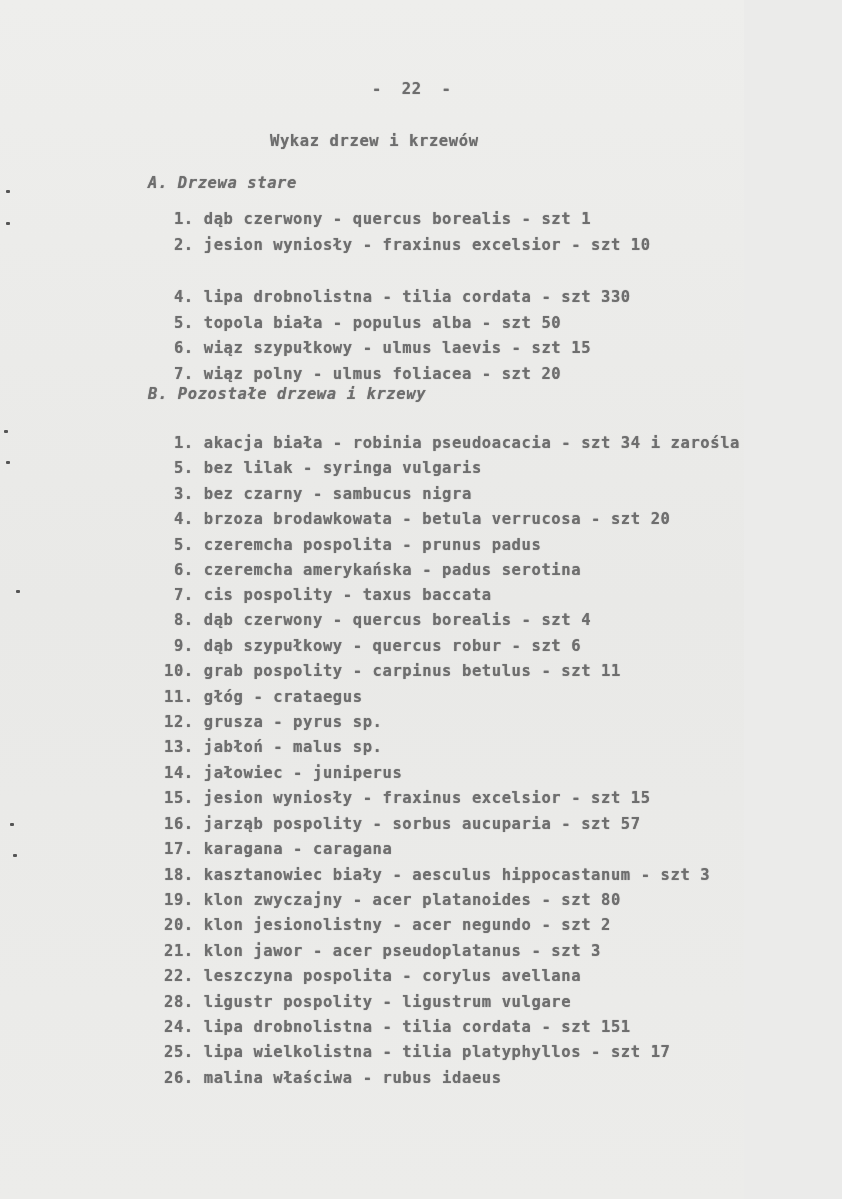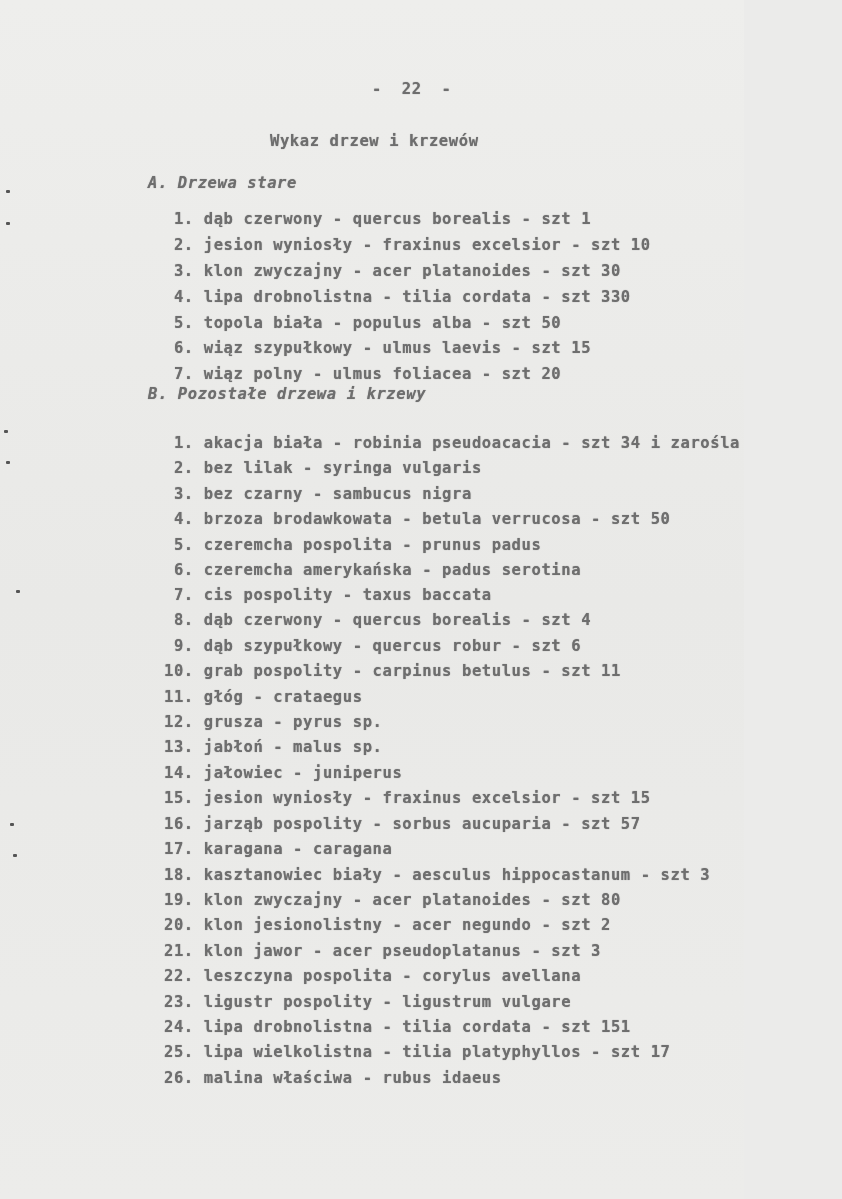--- a/index.html
+++ b/index.html
@@ -36,51 +36,50 @@
 
 <div class="page">
 
   <div class="tw pagenum">-  22  -</div>
   <div class="tw title">Wykaz drzew i krzewów</div>
 
   <div class="tw section" style="top:174px">A. Drzewa stare</div>
 
   <div class="tw item" style="top:210px"> 1. dąb czerwony - quercus borealis - szt 1</div>
   <div class="tw item" style="top:236px"> 2. jesion wyniosły - fraxinus excelsior - szt 10</div>
-  <div class="tw item" style="top:262px"> 3. klon zwyczajny - acer platanoides - szt 30</div>
   <div class="tw item" style="top:288px"> 4. lipa drobnolistna - tilia cordata - szt 330</div>
   <div class="tw item" style="top:314px"> 5. topola biała - populus alba - szt 50</div>
   <div class="tw item" style="top:339px"> 6. wiąz szypułkowy - ulmus laevis - szt 15</div>
   <div class="tw item" style="top:365px"> 7. wiąz polny - ulmus foliacea - szt 20</div>
 
   <div class="tw section" style="top:385px">B. Pozostałe drzewa i krzewy</div>
 
   <div class="tw item" style="top:434px"> 1. akacja biała - robinia pseudoacacia - szt 34 i zarośla</div>
-  <div class="tw item" style="top:459px"> 2. bez lilak - syringa vulgaris</div>
+  <div class="tw item" style="top:459px"> 5. bez lilak - syringa vulgaris</div>
   <div class="tw item" style="top:485px"> 3. bez czarny - sambucus nigra</div>
-  <div class="tw item" style="top:510px"> 4. brzoza brodawkowata - betula verrucosa - szt 50</div>
+  <div class="tw item" style="top:510px"> 4. brzoza brodawkowata - betula verrucosa - szt 20</div>
   <div class="tw item" style="top:536px"> 5. czeremcha pospolita - prunus padus</div>
   <div class="tw item" style="top:561px"> 6. czeremcha amerykańska - padus serotina</div>
   <div class="tw item" style="top:586px"> 7. cis pospolity - taxus baccata</div>
   <div class="tw item" style="top:611px"> 8. dąb czerwony - quercus borealis - szt 4</div>
   <div class="tw item" style="top:637px"> 9. dąb szypułkowy - quercus robur - szt 6</div>
   <div class="tw item" style="top:662px">10. grab pospolity - carpinus betulus - szt 11</div>
   <div class="tw item" style="top:688px">11. głóg - crataegus</div>
   <div class="tw item" style="top:713px">12. grusza - pyrus sp.</div>
   <div class="tw item" style="top:738px">13. jabłoń - malus sp.</div>
   <div class="tw item" style="top:764px">14. jałowiec - juniperus</div>
   <div class="tw item" style="top:789px">15. jesion wyniosły - fraxinus excelsior - szt 15</div>
   <div class="tw item" style="top:815px">16. jarząb pospolity - sorbus aucuparia - szt 57</div>
   <div class="tw item" style="top:840px">17. karagana - caragana</div>
   <div class="tw item" style="top:866px">18. kasztanowiec biały - aesculus hippocastanum - szt 3</div>
   <div class="tw item" style="top:891px">19. klon zwyczajny - acer platanoides - szt 80</div>
   <div class="tw item" style="top:916px">20. klon jesionolistny - acer negundo - szt 2</div>
   <div class="tw item" style="top:942px">21. klon jawor - acer pseudoplatanus - szt 3</div>
   <div class="tw item" style="top:967px">22. leszczyna pospolita - corylus avellana</div>
-  <div class="tw item" style="top:993px">23. ligustr pospolity - ligustrum vulgare</div>
+  <div class="tw item" style="top:993px">28. ligustr pospolity - ligustrum vulgare</div>
   <div class="tw item" style="top:1018px">24. lipa drobnolistna - tilia cordata - szt 151</div>
   <div class="tw item" style="top:1043px">25. lipa wielkolistna - tilia platyphyllos - szt 17</div>
   <div class="tw item" style="top:1069px">26. malina właściwa - rubus idaeus</div>
 
   <div class="dot" style="left:6px;top:190px"></div>
   <div class="dot" style="left:6px;top:222px"></div>
   <div class="dot" style="left:4px;top:430px"></div>
   <div class="dot" style="left:6px;top:461px"></div>
   <div class="dot" style="left:16px;top:590px"></div>
   <div class="dot" style="left:10px;top:823px"></div>

